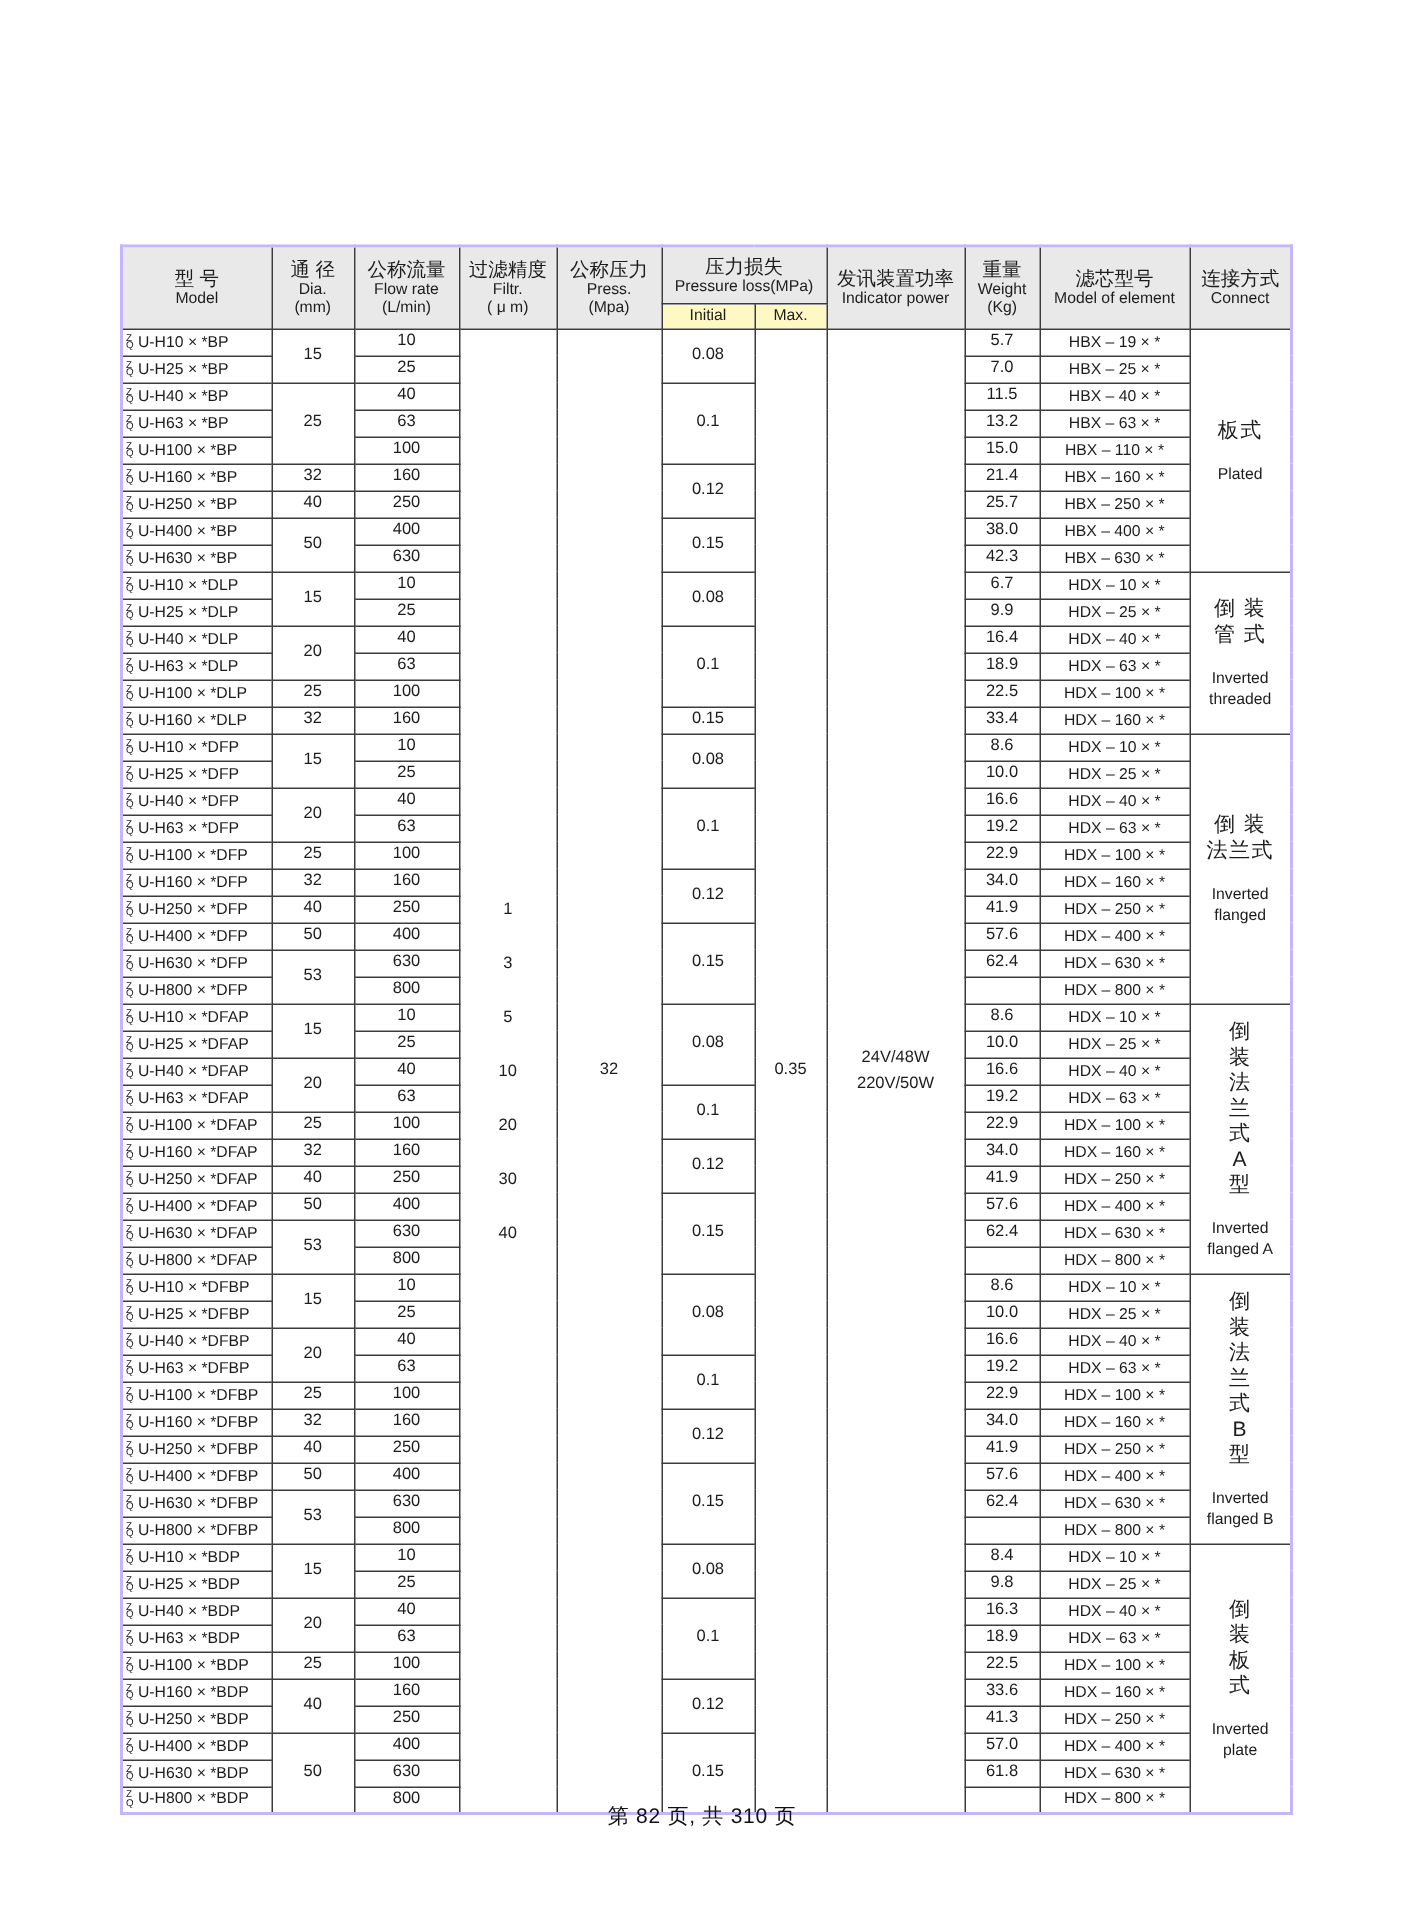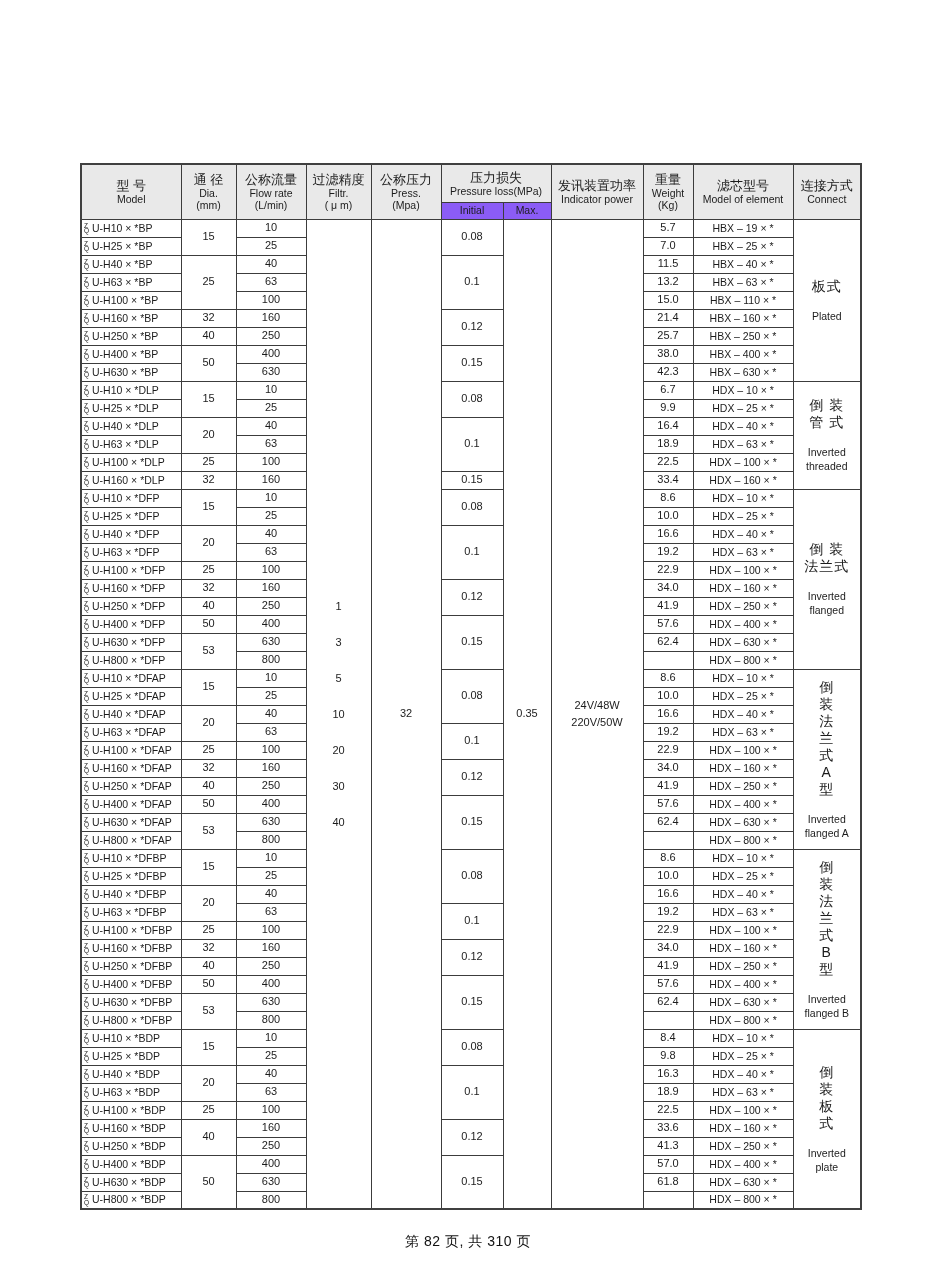--- a/index.html
+++ b/index.html
@@ -9,53 +9,53 @@
     background: #ffffff;
     font-family: "Liberation Sans", "DejaVu Sans", sans-serif;
     color: #1c1c1c;
     position: relative;
   }
   .sheet { position: absolute; left: 80px; top: 163px; }
   table {
     border-collapse: collapse;
     table-layout: fixed;
     width: 780px;
-    border: 2px solid #404040;
+    border: 2px solid #c4b5fd;
   }
   th, td {
     border: 1px solid #3c3c3c;
     padding: 0;
     text-align: center;
     vertical-align: middle;
     font-size: 11px;
     line-height: 1.2;
     overflow: hidden;
   }
   thead th { background: #e9e9e9; font-weight: normal; }
   tr.h1 { height: 38px; }
   tr.h2 { height: 17px; }
   .h-zh { font-size: 13px; line-height: 15px; }
   .h-en { font-size: 10.5px; line-height: 12px; }
-  th.hsub { font-size: 10.5px; background: #8b5cf6; }
+  th.hsub { font-size: 10.5px; background: #fef9c3; }
   tbody tr { height: 18px; }
   td.model-cell { text-align: left; }
   .mwrap { display: flex; padding-left: 2px; }
   .pfx {
     display: inline-flex; flex-direction: column; justify-content: center;
     font-size: 6.5px; line-height: 5.5px; width: 8px; flex: none;
   }
   .mname { font-size: 10.5px; white-space: nowrap; }
   td.filtr-cell div { line-height: 36px; font-size: 11px; }
   td.ind-cell div { line-height: 17px; font-size: 11px; }
   td.elem-cell { font-size: 10.5px; white-space: nowrap; }
   .conn-zh div { font-size: 14px; line-height: 17px; letter-spacing: 1px; white-space: nowrap; }
   .conn-en { margin-top: 14px; }
   .conn-en div { font-size: 10.5px; line-height: 14px; white-space: nowrap; }
   .footer {
-    position: absolute; left: 0; top: 1233px; width: 936px;
+    position: absolute; left: 0; top: 1202px; width: 936px;
     text-align: center; font-size: 14px; letter-spacing: 0.5px; color: #111;
   }
 </style>
 </head>
 <body>
 
 <div class="page">
   <div class="sheet">
     <table>
         <colgroup>

